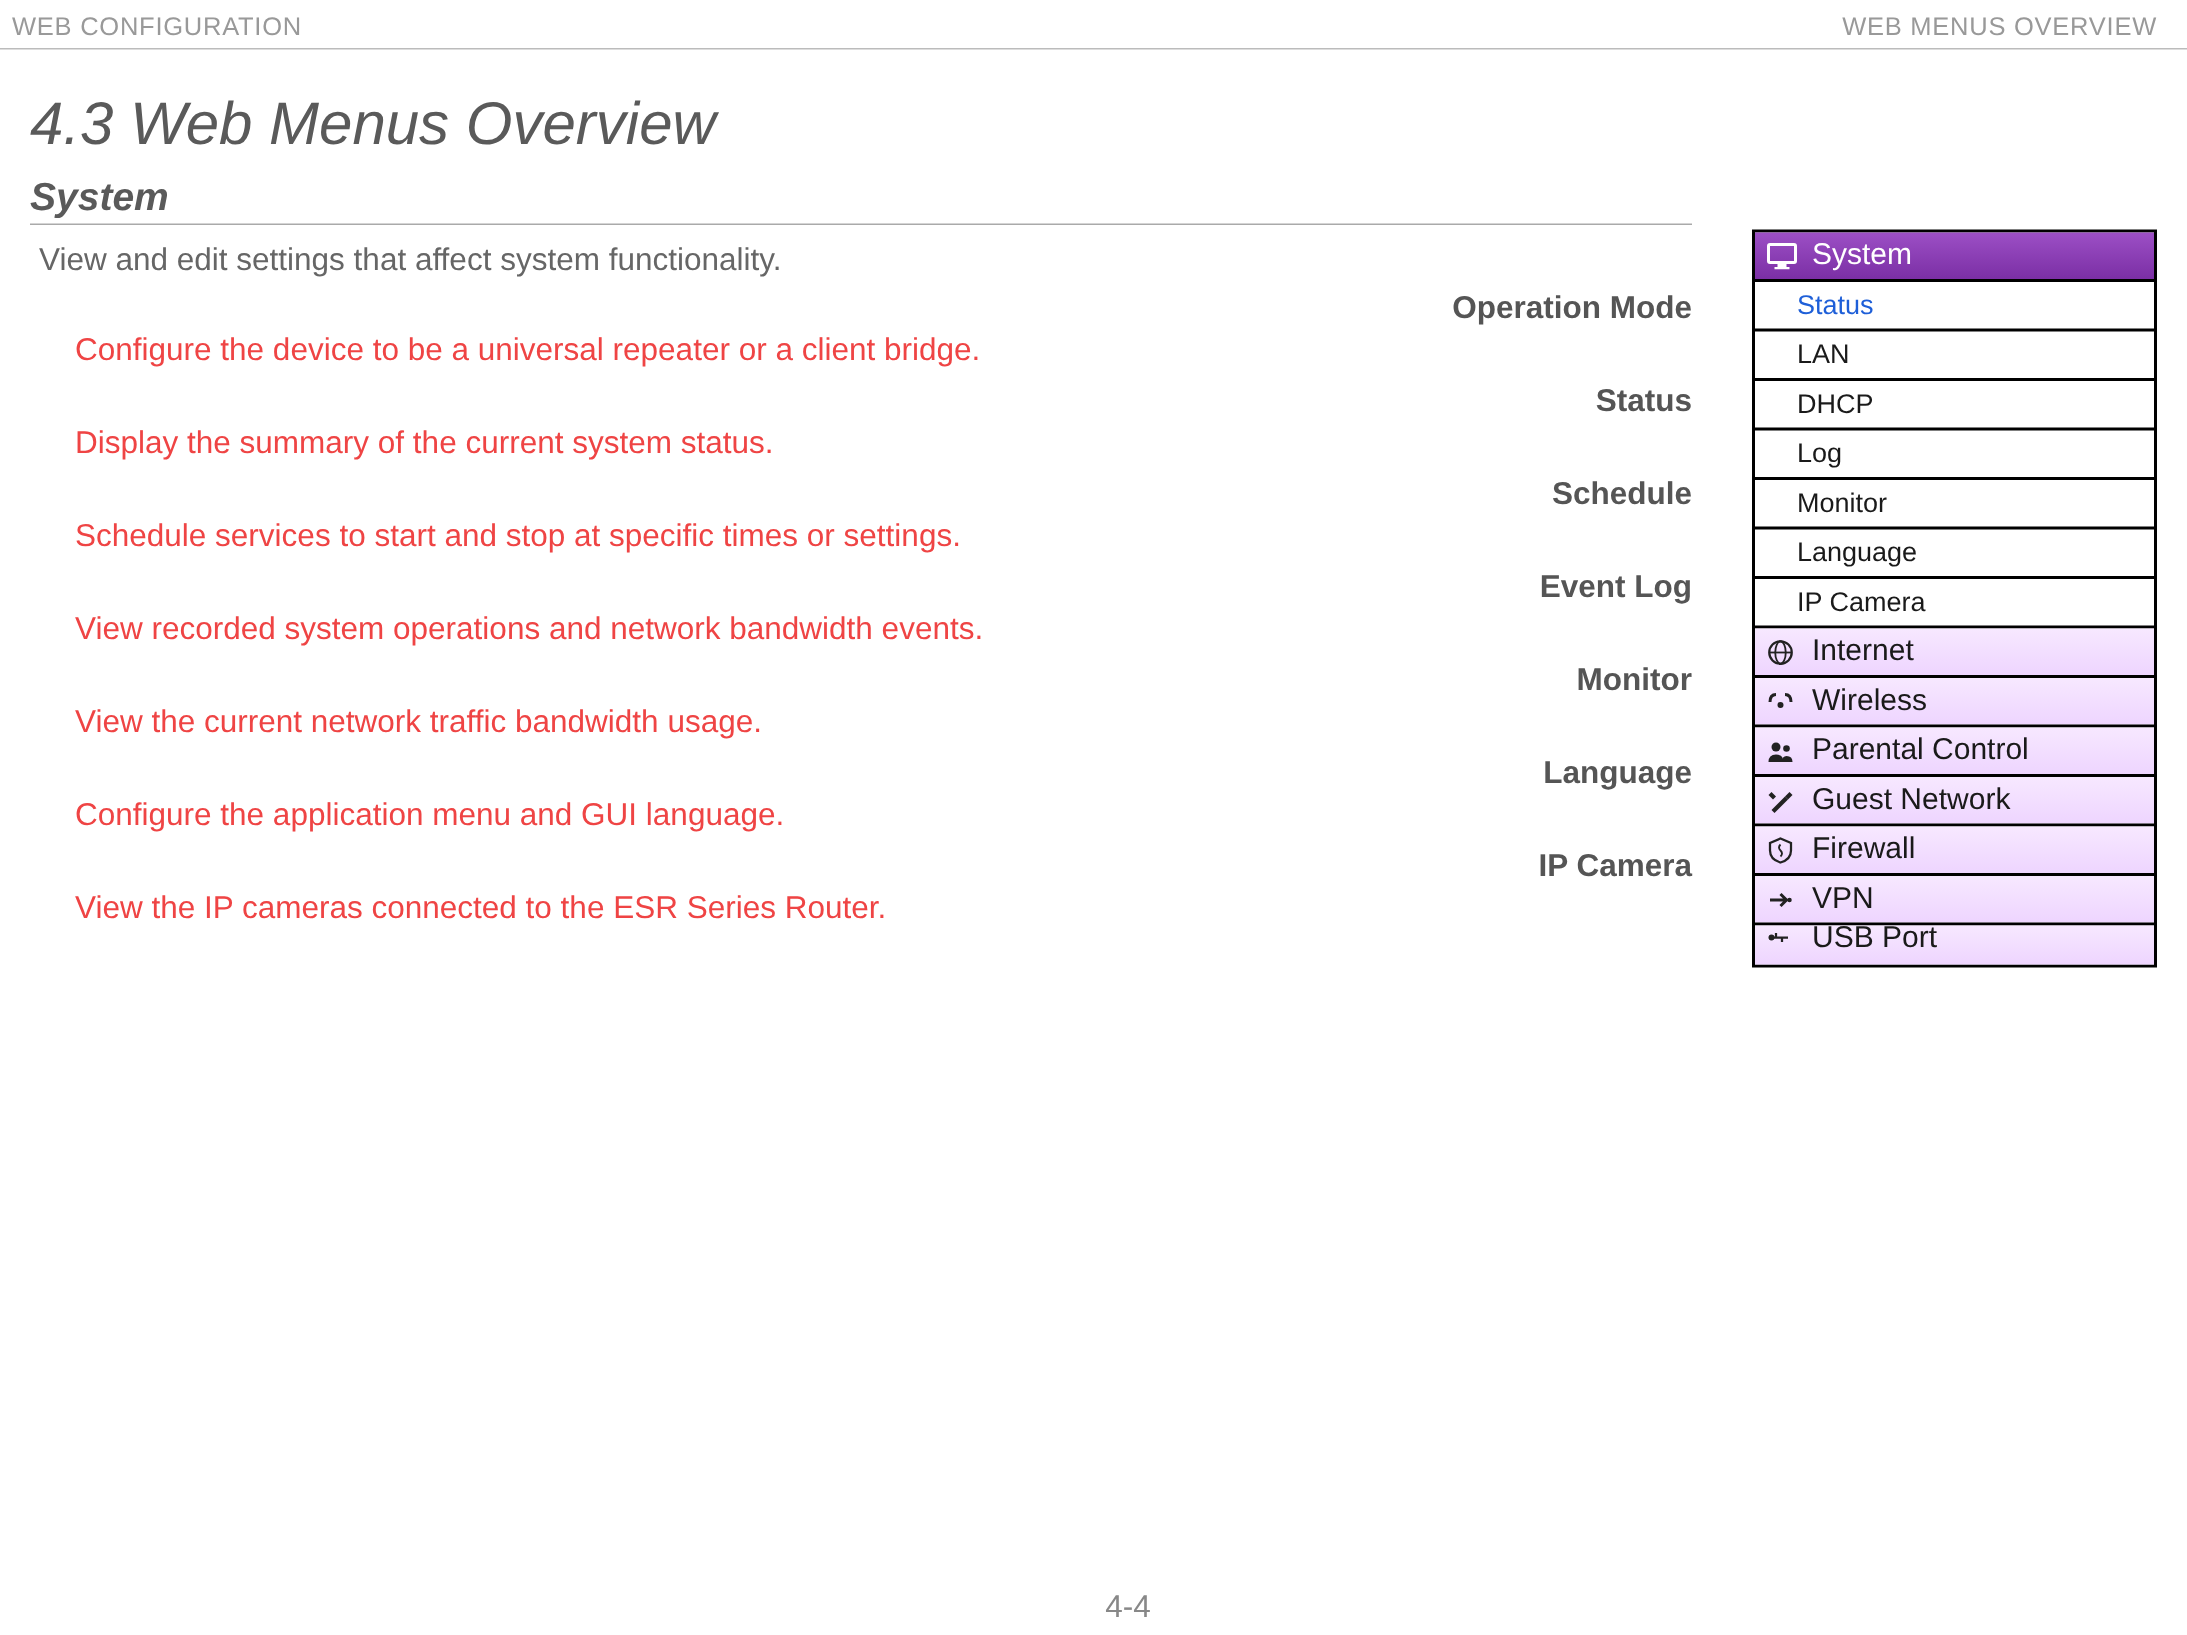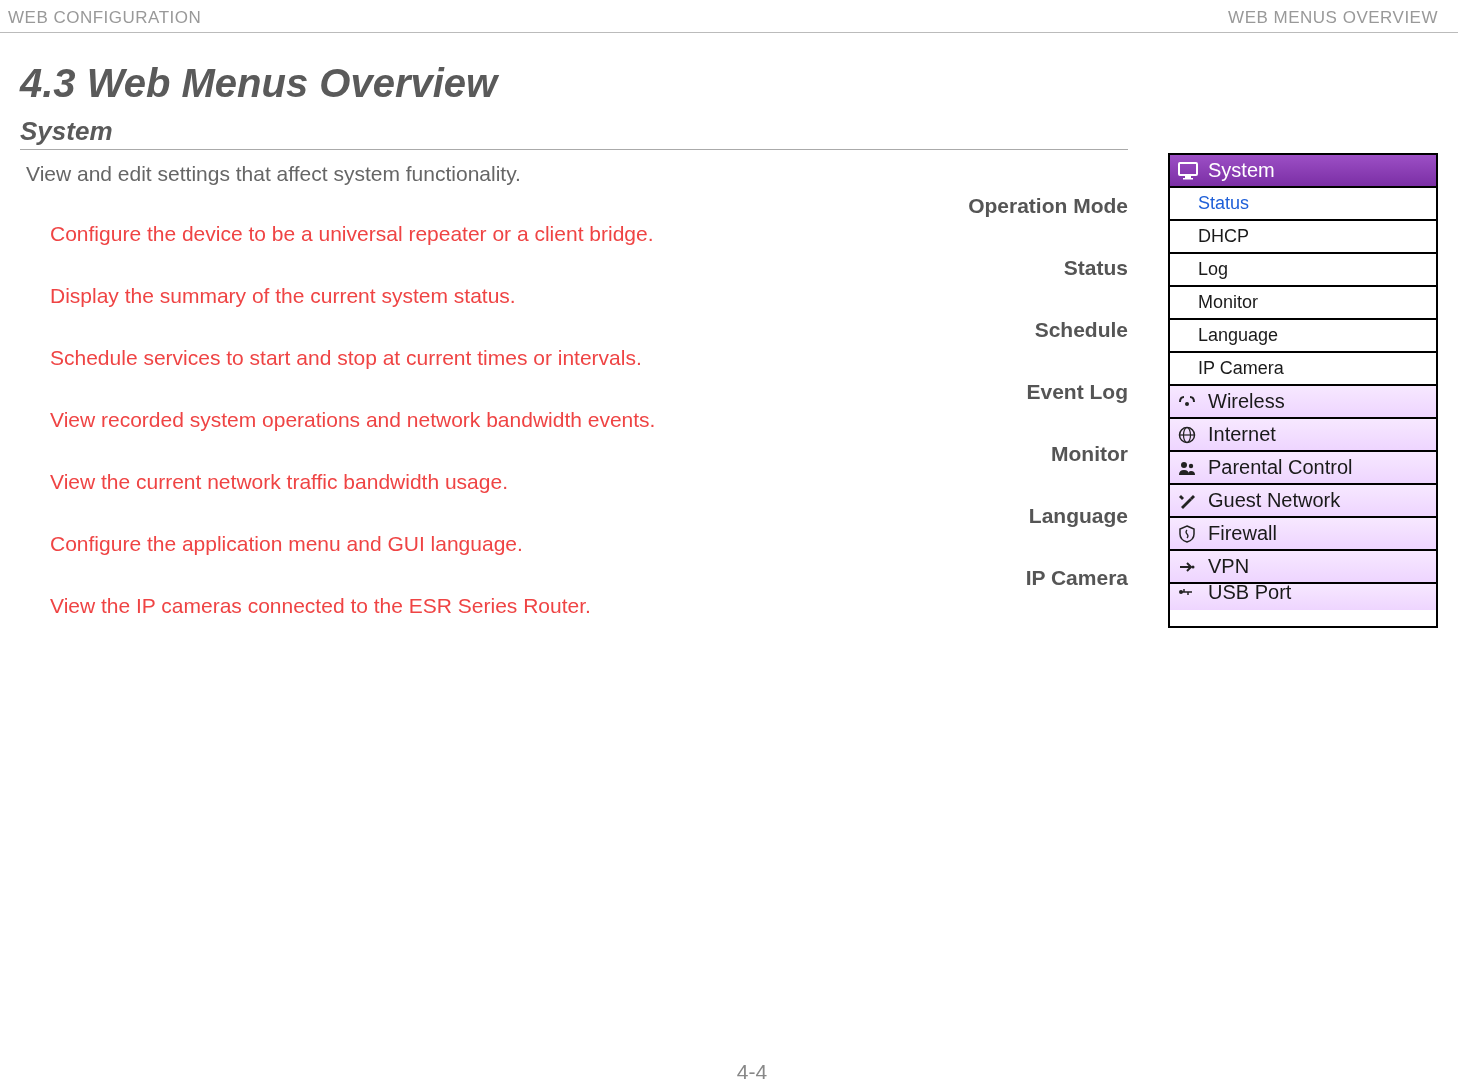--- a/index.html
+++ b/index.html
@@ -31,21 +31,21 @@
   .content-wrap {
     display: flex;
     padding: 0 20px;
   }
   .main-content {
     flex: 1;
     padding-right: 40px;
   }
   h1 {
     font-style: italic;
-    font-weight: bold;
+    font-weight: normal;
     font-size: 40px;
     color: #5a5a5a;
     margin: 18px 0 10px 0;
   }
   h2 {
     font-style: italic;
     font-weight: bold;
     font-size: 26px;
     color: #5a5a5a;
     margin: 8px 0 4px 0;
@@ -143,21 +143,21 @@
     <h2>System</h2>
     <div class="intro">View and edit settings that affect system functionality.</div>
 
     <div class="item-title">Operation Mode</div>
     <div class="item-desc">Configure the device to be a universal repeater or a client bridge.</div>
 
     <div class="item-title">Status</div>
     <div class="item-desc">Display the summary of the current system status.</div>
 
     <div class="item-title">Schedule</div>
-    <div class="item-desc">Schedule services to start and stop at current times or intervals.</div>
+    <div class="item-desc">Schedule services to start and stop at specific times or settings.</div>
 
     <div class="item-title">Event Log</div>
     <div class="item-desc">View recorded system operations and network bandwidth events.</div>
 
     <div class="item-title">Monitor</div>
     <div class="item-desc">View the current network traffic bandwidth usage.</div>
 
     <div class="item-title">Language</div>
     <div class="item-desc">Configure the application menu and GUI language.</div>
 
@@ -170,45 +170,46 @@
       <span class="icon">
         <svg width="20" height="18" viewBox="0 0 20 18">
             <rect x="1" y="1" width="18" height="12" rx="1" fill="none" stroke="#fff" stroke-width="2"></rect>
             <rect x="7" y="14" width="6" height="2" fill="#fff"></rect>
             <rect x="5" y="16" width="10" height="1.5" fill="#fff"></rect>
           </svg>
       </span>
       <span>System</span>
     </div>
     <div class="submenu-item active">Status</div>
+    <div class="submenu-item">LAN</div>
     <div class="submenu-item">DHCP</div>
     <div class="submenu-item">Log</div>
     <div class="submenu-item">Monitor</div>
     <div class="submenu-item">Language</div>
     <div class="submenu-item">IP Camera</div>
 
     <div class="menu-row">
       <span class="icon">
+        <svg width="18" height="18" viewBox="0 0 18 18">
+            <circle cx="9" cy="9" r="7.5" fill="none" stroke="#222" stroke-width="1.5"></circle>
+            <ellipse cx="9" cy="9" rx="3.5" ry="7.5" fill="none" stroke="#222" stroke-width="1.2"></ellipse>
+            <line x1="1.5" y1="9" x2="16.5" y2="9" stroke="#222" stroke-width="1.2"></line>
+          </svg>
+      </span>
+      <span>Internet</span>
+    </div>
+    <div class="menu-row">
+      <span class="icon">
         <svg width="18" height="14" viewBox="0 0 18 14">
             <path d="M2 7 Q 2 2 6 2" fill="none" stroke="#222" stroke-width="2"></path>
             <path d="M16 7 Q 16 2 12 2" fill="none" stroke="#222" stroke-width="2"></path>
             <circle cx="9" cy="9" r="2" fill="#222"></circle>
           </svg>
       </span>
       <span>Wireless</span>
-    </div>
-    <div class="menu-row">
-      <span class="icon">
-        <svg width="18" height="18" viewBox="0 0 18 18">
-            <circle cx="9" cy="9" r="7.5" fill="none" stroke="#222" stroke-width="1.5"></circle>
-            <ellipse cx="9" cy="9" rx="3.5" ry="7.5" fill="none" stroke="#222" stroke-width="1.2"></ellipse>
-            <line x1="1.5" y1="9" x2="16.5" y2="9" stroke="#222" stroke-width="1.2"></line>
-          </svg>
-      </span>
-      <span>Internet</span>
     </div>
     <div class="menu-row">
       <span class="icon">
         <svg width="18" height="16" viewBox="0 0 18 16">
             <circle cx="6" cy="5" r="3" fill="#222"></circle>
             <circle cx="13" cy="6" r="2.2" fill="#222"></circle>
             <path d="M1 15 Q1 10 6 10 Q11 10 11 15 Z" fill="#222"></path>
             <path d="M10 15 Q10 11 13 11 Q17 11 17 15 Z" fill="#222"></path>
           </svg>
       </span>

